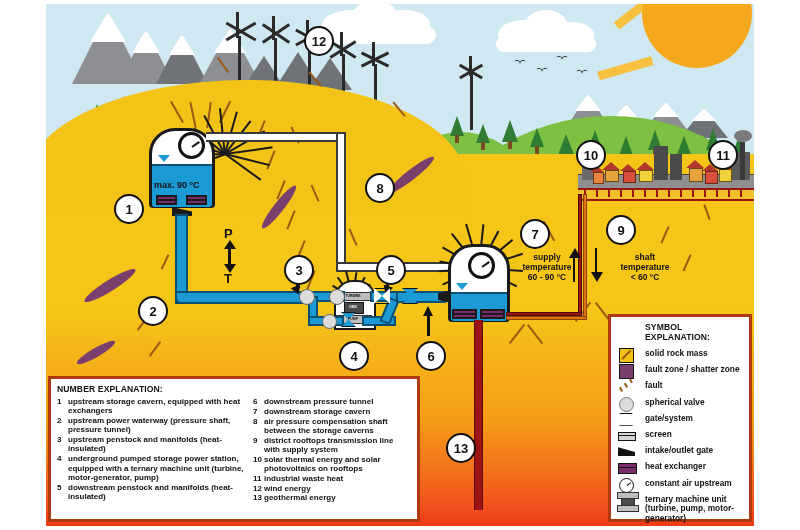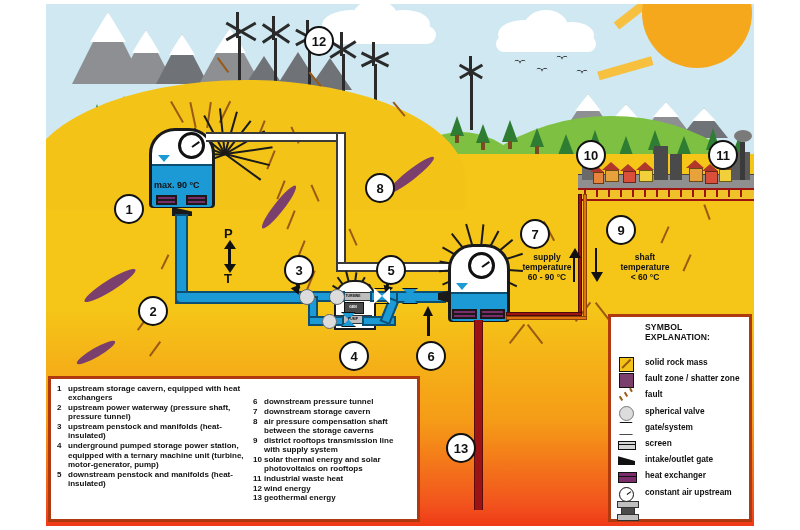--- a/index.html
+++ b/index.html
@@ -539,20 +539,21 @@
     <div style="position:absolute;left:336px;top:282px;width:0;height:0;border-style:solid;border-width:9px 5.5px 0 5.5px;border-color:#111 transparent transparent transparent;transform:rotate(18deg);"></div>
   </div>
   <div>
     <div style="position:absolute;left:381px;top:312px;width:2.6px;height:20px;background:#111;"></div>
     <div style="position:absolute;left:377px;top:302px;width:0;height:0;border-style:solid;border-width:0 5.5px 10px 5.5px;border-color:transparent transparent #111 transparent;"></div>
   </div>
 
   <div class="box" style="left:2px;top:372px;width:372px;height:146px;">
     <div class="box-inner" style="display:flex;height:100%;box-sizing:border-box;">
       <div style="flex:0 0 188px;">
+        <h4>NUMBER EXPLANATION:</h4>
         <div>
           <div class="numrow">
                 <div class="n">1</div>
                 <div class="tx">upstream storage cavern, equipped with heat exchangers</div>
               </div>
           <div class="numrow">
                 <div class="n">2</div>
                 <div class="tx">upstream power waterway (pressure shaft, pressure tunnel)</div>
               </div>
           <div class="numrow">
@@ -603,21 +604,21 @@
                 <div class="n">13</div>
                 <div class="tx">geothermal energy</div>
               </div>
         </div>
       </div>
     </div>
   </div>
 
   <div class="box" style="left:562px;top:310px;width:144px;height:208px;">
     <div class="box-inner">
-      <h4 style="margin-bottom:15px;padding-left:28px;">SYMBOL EXPLANATION:</h4>
+      <h4 style="margin-bottom:6px;padding-left:28px;">SYMBOL EXPLANATION:</h4>
 
       <div class="legrow">
         <div class="legsym">
               <div class="s-rock"></div>
             </div>
         <div class="legtxt">solid rock mass</div>
       </div>
 
       <div class="legrow">
         <div class="legsym">
@@ -678,20 +679,21 @@
       </div>
 
       <div class="legrow" style="align-items:flex-start;">
         <div class="legsym" style="height:26px;">
           <div class="s-tmu">
             <div style="left:0;top:0;width:20px;height:5px;"></div>
             <div style="left:4px;top:6px;width:12px;height:6px;background:#4a4a4a;"></div>
             <div style="left:0;top:13px;width:20px;height:5px;"></div>
           </div>
         </div>
+        <div class="legtxt" style="line-height:9.4px;">ternary machine unit (turbine, pump, motor-generator)</div>
       </div>
 
     </div>
   </div>
 
 
  </div>
 </div>
 
 </body></html>

